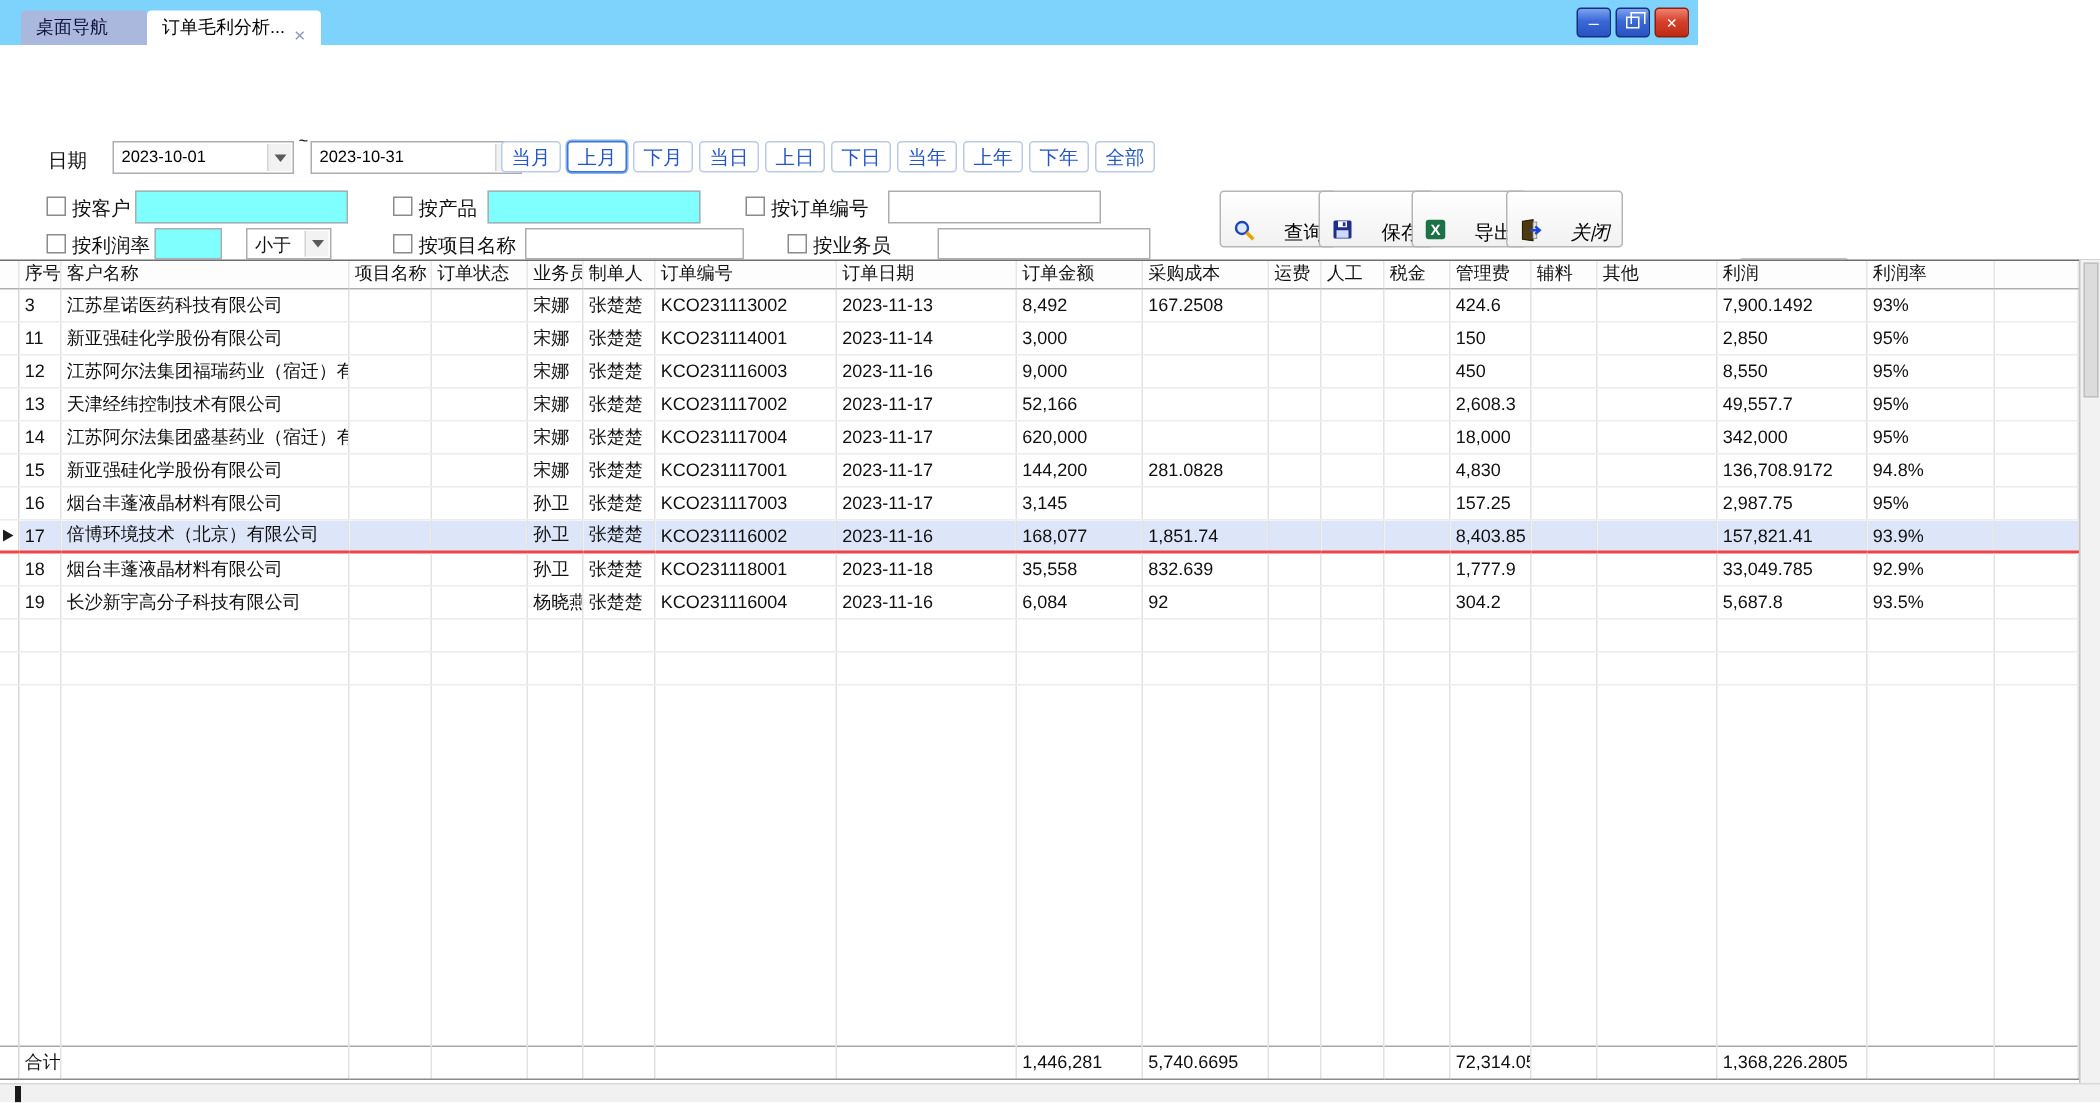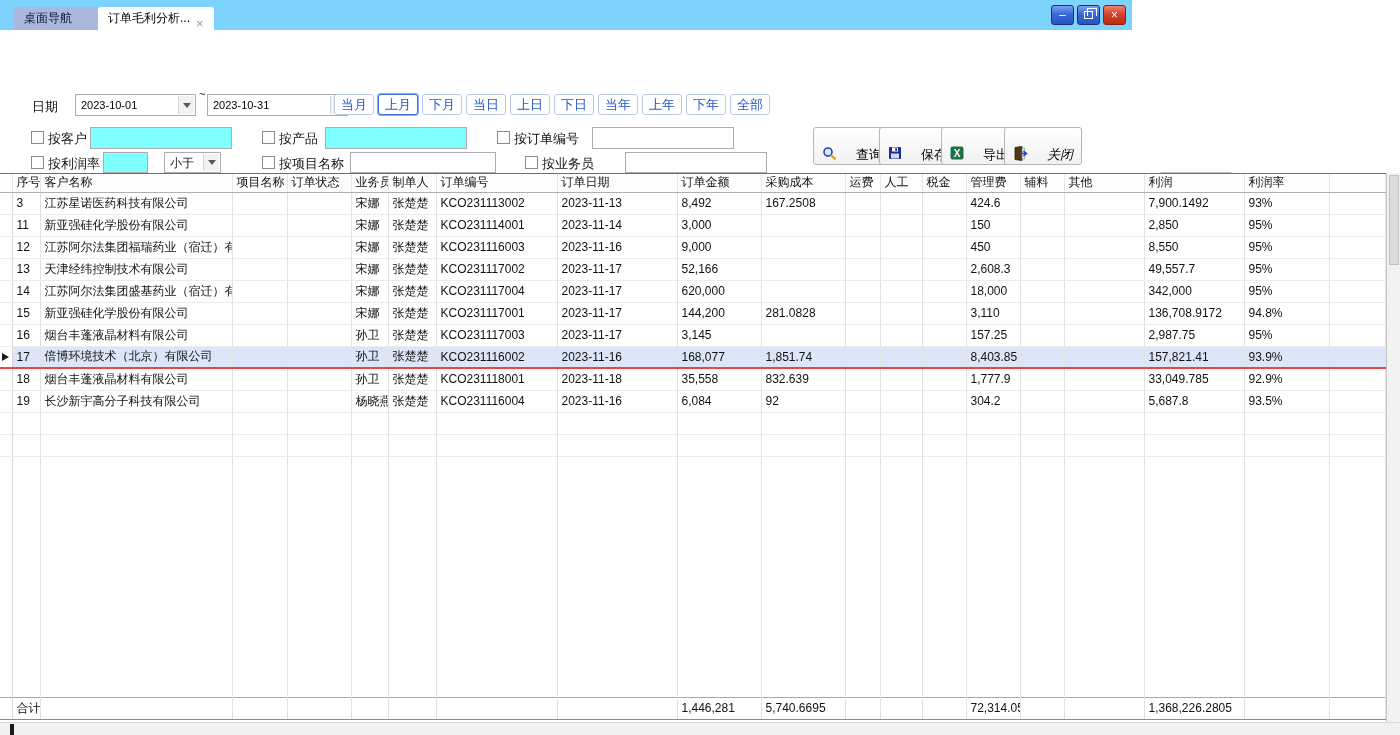--- a/index.html
+++ b/index.html
@@ -349,21 +349,21 @@
             <td></td>
             <td>宋娜</td>
             <td>张楚楚</td>
             <td>KCO231117001</td>
             <td>2023-11-17</td>
             <td>144,200</td>
             <td>281.0828</td>
             <td></td>
             <td></td>
             <td></td>
-            <td>3,110</td>
+            <td>4,830</td>
             <td></td>
             <td></td>
             <td>136,708.9172</td>
             <td>94.8%</td>
             <td></td>
           </tr>
           <tr class="data-row">
             <td></td>
             <td>16</td>
             <td>烟台丰蓬液晶材料有限公司</td>

